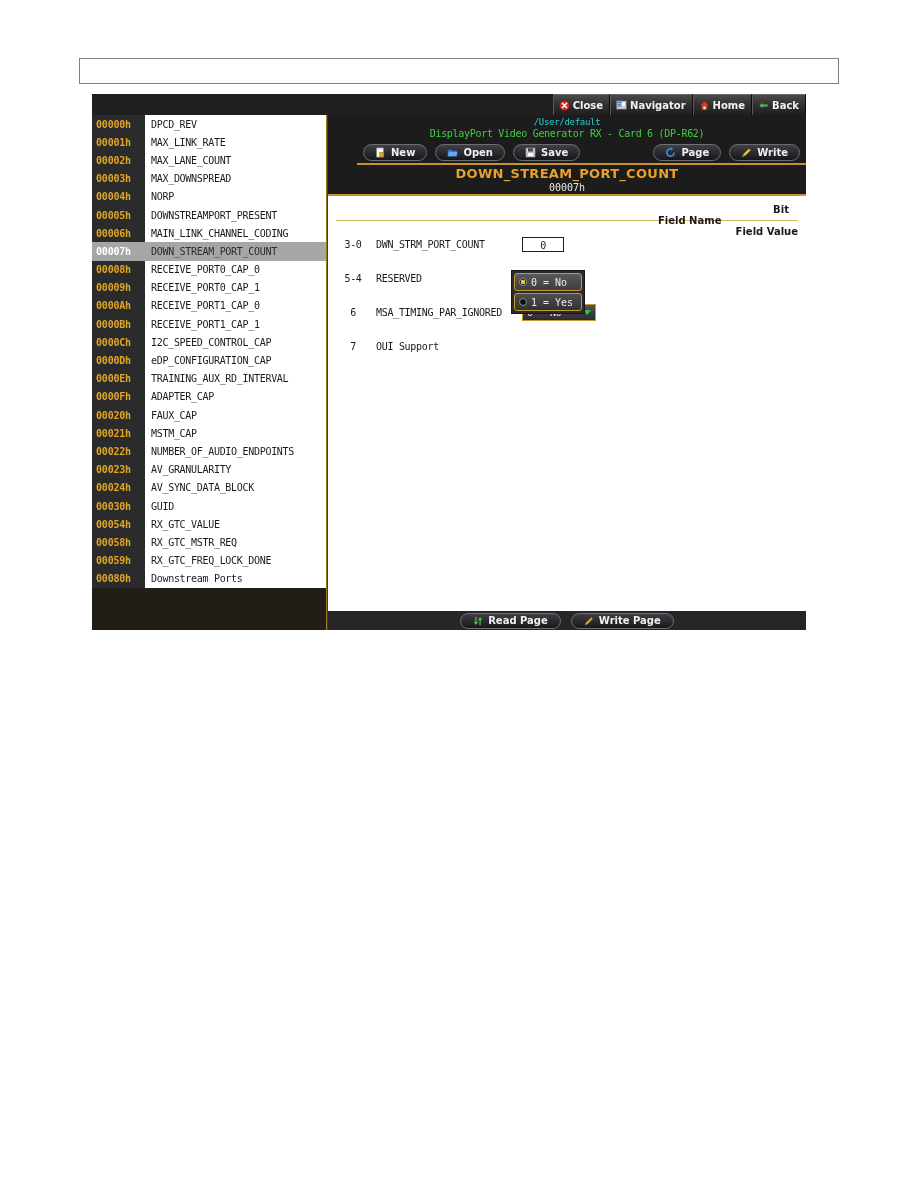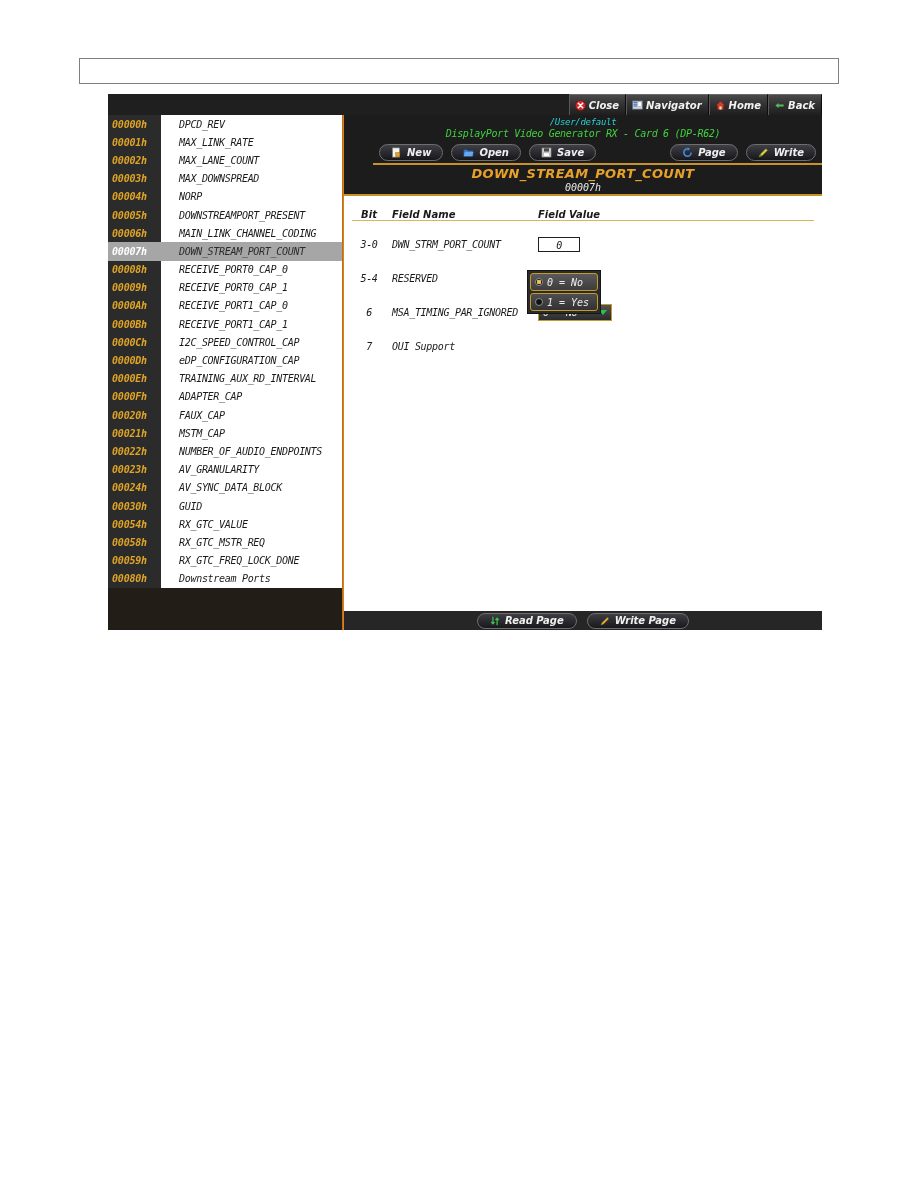--- a/index.html
+++ b/index.html
@@ -23,27 +23,26 @@
     width: 760px;
     height: 26px;
     border: 1px solid #808080;
     background: #ffffff;
     box-sizing: border-box;
   }
 
   
   #app-window {
     position: absolute;
-    left: 108px;
+    left: 92px;
     top: 94px;
     width: 714px;
     height: 536px;
-    background: #f97316;
-    box-sizing: border-box;
-    font-style: italic;
+    background: #7f1d1d;
+    box-sizing: border-box;
   }
 
   
   #titlebar {
     position: absolute;
     left: 0;
     top: 0;
     width: 714px;
     height: 21px;
     background: #1f1f1f;
@@ -109,21 +108,21 @@
     height: 100%;
     display: flex;
     align-items: center;
     letter-spacing: -0.2px;
     box-sizing: border-box;
   }
   .reg-name {
     flex: 1;
     background: #ffffff;
     color: #1a1a1a;
-    padding-left: 18px;
+    padding-left: 6px;
     height: 100%;
     display: flex;
     align-items: center;
     letter-spacing: -0.3px;
     box-sizing: border-box;
   }
   .reg-row.selected .reg-addr { background: #a6a6a6; color: #ffffff; }
   .reg-row.selected .reg-name { background: #a6a6a6; color: #2b2b2b; }
   #reg-list-tail {
     position: absolute;
@@ -230,20 +229,21 @@
   #field-head {
     display: flex;
     align-items: flex-end;
     height: 16px;
     border-bottom: 1px solid #d8b65a;
     margin: 0 8px 0 8px;
     font-size: 10px;
     font-weight: bold;
     color: #1a1a1a;
     font-family: "DejaVu Sans", sans-serif;
+    flex-direction: column;
   }
   .col-bit { width: 34px; flex: none; text-align: center; }
   .col-name { width: 140px; flex: none; padding-left: 6px; }
   .col-val { flex: 1; padding-left: 6px; }
   .frow {
     display: flex;
     align-items: center;
     min-height: 22px;
     margin: 12px 8px;
     font-size: 10px;

